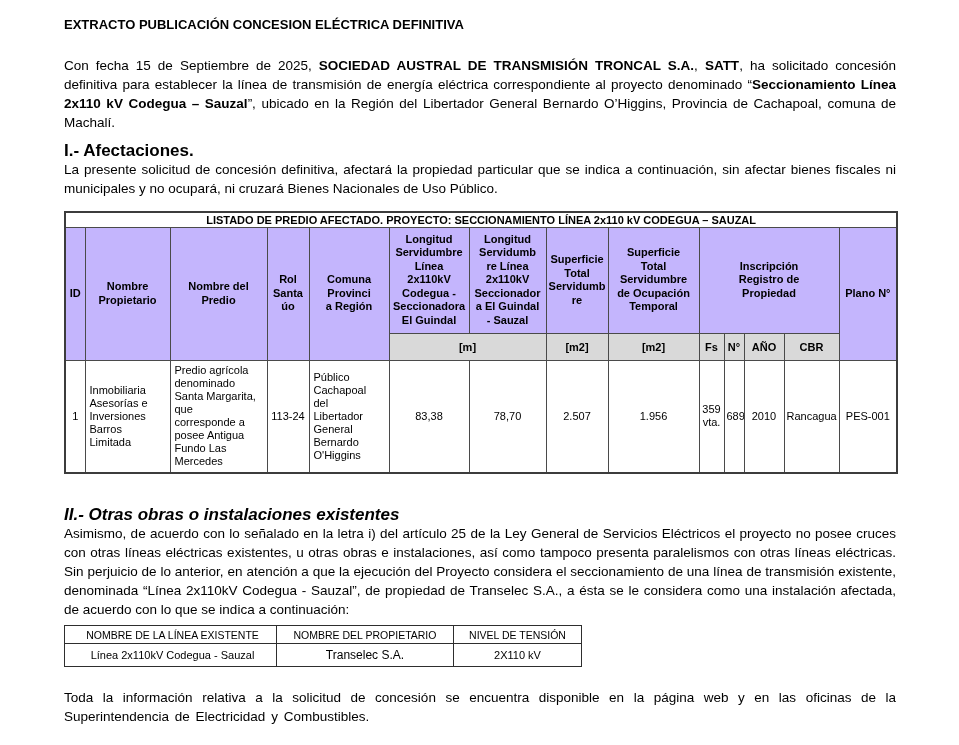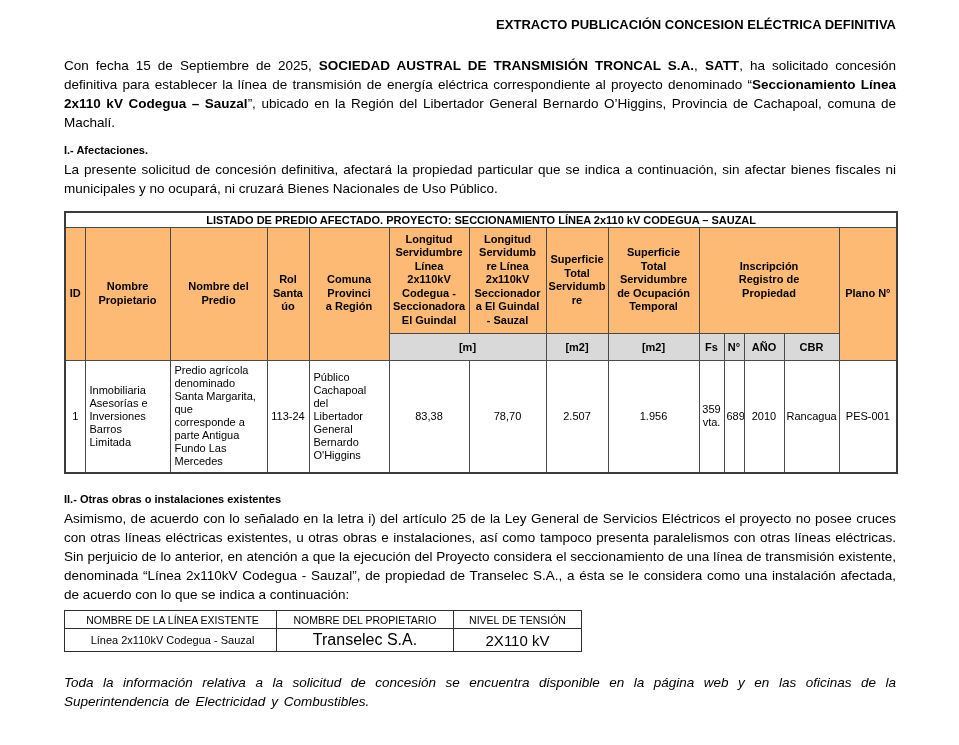--- a/index.html
+++ b/index.html
@@ -8,43 +8,43 @@
     width: 959px; height: 745px;
     background: #ffffff;
     color: #000000;
     font-family: "Liberation Sans", "DejaVu Sans", sans-serif;
     overflow: hidden;
   }
   .doc { padding: 0 63px 0 64px; }
 
   .doc-title {
     margin-top: 17px;
-    text-align: right;
+    text-align: left;
     font-size: 13px;
     font-weight: bold;
     line-height: 15px;
   }
 
   .para {
     font-size: 13.5px;
     line-height: 19px;
     text-align: justify;
     margin: 0;
   }
   .p-intro { margin-top: 24px; }
   .sec-heading {
     margin: 0;
     margin-top: 8px;
-    font-size: 11px;
+    font-size: 17px;
     font-weight: bold;
     line-height: 19px;
   }
   .h-one { margin-top: 9px; }
-  .h-two { margin-top: 16px; }
-  .footer-para { margin-top: 21px; word-spacing: 2px; font-style: italic; }
+  .h-two { margin-top: 31px; font-style: italic; }
+  .footer-para { margin-top: 21px; word-spacing: 2px; }
 
   
   table { border-collapse: collapse; table-layout: fixed; }
   .main-table {
     margin-top: 13px;
     width: 832px;
     border: 2px solid #3c3c3c;
   }
   .main-table td {
     border: 1px solid #4a4a4a;
@@ -54,21 +54,21 @@
     overflow: hidden;
   }
   .t-title td {
     background: #ffffff;
     font-weight: bold;
     font-size: 11px;
     height: 15px;
     padding: 0;
   }
   .t-head td {
-    background: #fdba74;
+    background: #c4b5fd;
     font-weight: bold;
     font-size: 11px;
     line-height: 13.5px;
     height: 106px;
   }
   .t-sub td {
     background: #d9d9d9;
     font-weight: bold;
     font-size: 11px;
     height: 27px;
@@ -92,22 +92,22 @@
     border: 1px solid #2e2e2e;
     padding: 1px 3px;
     vertical-align: middle;
     text-align: center;
     overflow: hidden;
   }
   .lt-head td { font-size: 10.5px; height: 18px; }
   .lt-data td { height: 23px; }
   .lt-c1 { text-align: right; padding-left: 7px !important; }
   .lt-data .lt-c1 { font-size: 11px; }
-  .lt-data .lt-c2 { font-size: 16px; }
-  .lt-data .lt-c3 { font-size: 15px; }
+  .lt-data .lt-c2 { font-size: 12px; }
+  .lt-data .lt-c3 { font-size: 11px; }
   b { font-weight: bold; }
 </style>
 </head>
 <body>
 
 <div class="doc">
 
   <div class="doc-title">EXTRACTO PUBLICACIÓN CONCESION ELÉCTRICA DEFINITIVA</div>
 
   <p class="para p-intro"><span>Con fecha 15 de Septiembre de 2025, </span><b>SOCIEDAD AUSTRAL DE TRANSMISIÓN TRONCAL S.A.</b><span>, </span><b>SATT</b><span>, ha solicitado concesión definitiva para establecer la línea de transmisión de energía eléctrica correspondiente al proyecto denominado “</span><b>Seccionamiento Línea 2x110 kV Codegua – Sauzal</b><span>”, ubicado en la Región del Libertador General Bernardo O’Higgins, Provincia de Cachapoal, comuna de Machalí.</span></p>
@@ -190,21 +190,21 @@
       <td class="pre al">Inmobiliaria
 Asesorías e
 Inversiones
 Barros
 Limitada</td>
       <td class="pre al">Predio agrícola
 denominado
 Santa Margarita,
 que
 corresponde a
-parte Antigua
+posee Antigua
 Fundo Las
 Mercedes</td>
       <td>113-24</td>
       <td class="pre al">Público
 Cachapoal
 del
 Libertador
 General
 Bernardo
 O'Higgins</td>

